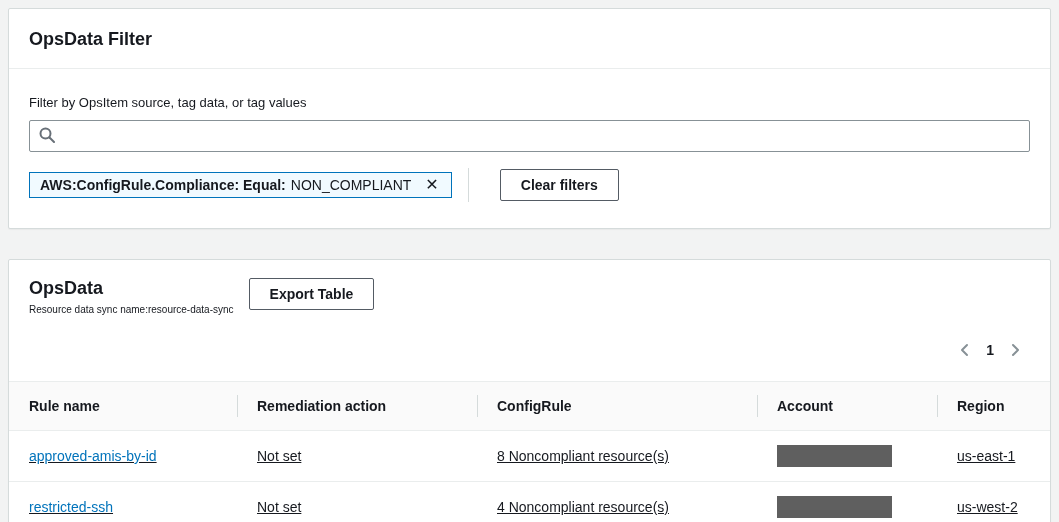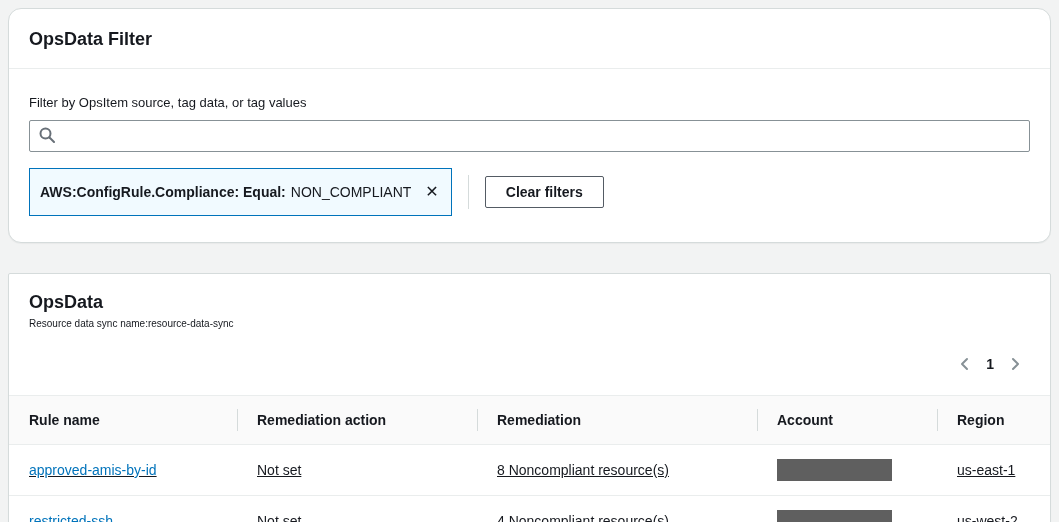--- a/index.html
+++ b/index.html
@@ -13,21 +13,21 @@
     color: var(--text, #16191f);
     font-size: 14px;
   }
   .card {
     background: var(--card-background, #ffffff);
     border: 1px solid #d5dbdb;
     border-radius: 2px;
     box-shadow: 0 1px 1px rgba(0,0,0,0.04);
     margin: 0 8px;
   }
-  .card-filter { margin-top: 8px; border-radius: 13px; }
+  .card-filter { margin-top: 8px; }
   .card-header {
     padding: 20px 20px 18px 20px;
     border-bottom: 1px solid var(--border, #eaeded);
   }
   h2 { margin: 0; font-size: 18px; font-weight: bold; }
   .card-body { padding: 26px 20px 26px 20px; }
 
   .filter-label {
     display: block;
     font-size: 13px;
@@ -57,21 +57,21 @@
     align-items: center;
     margin-top: 16px;
     gap: 16px;
   }
   .filter-chip {
     display: inline-flex;
     align-items: center;
     border: 1px solid var(--chip-border, #0073bb);
     background: var(--chip-background, #f1faff);
     padding: 5px 10px;
-    height: 48px;
+    height: 26px;
   }
   .chip-key { font-weight: bold; margin-right: 5px; white-space: nowrap; }
   .chip-value { white-space: nowrap; }
   .chip-close {
     background: none;
     border: none;
     margin-left: 12px;
     padding: 0 2px;
     cursor: pointer;
     font-size: 16px;
@@ -85,20 +85,21 @@
     background: #fff;
     border: 1px solid var(--button-border, #545b64);
     border-radius: 2px;
     color: var(--text, #16191f);
     font-family: inherit;
     font-size: 14px;
     font-weight: bold;
     padding: 7px 20px;
     cursor: pointer;
     white-space: nowrap;
+    margin-left: 15px;
   }
 
   .card-table { margin-top: 30px; padding-bottom: 14px; }
   .card2-header {
     display: flex;
     justify-content: flex-start;
     align-items: flex-start;
     padding: 18px 20px 0 20px;
   }
   .subtitle { font-size: 10px; margin-top: 5px; }
@@ -190,20 +191,21 @@
     </div>
   </div>
 </section>
 
 <section class="card card-table">
   <div class="card2-header">
     <div>
       <h2>OpsData</h2>
       <div class="subtitle">Resource data sync name:resource-data-sync</div>
     </div>
+    <button class="btn">Export Table</button>
   </div>
 
   <div class="pagination">
     <button class="page-arrow">
       <svg width="14" height="14" viewBox="0 0 14 14" fill="none">
         <polyline points="9,2 4,7 9,12" stroke="#879196" stroke-width="2" stroke-linecap="round" stroke-linejoin="round"></polyline>
       </svg>
     </button>
     <span class="page-num">1</span>
     <button class="page-arrow">
@@ -218,21 +220,21 @@
       <col style="width:228px">
       <col style="width:240px">
       <col style="width:280px">
       <col style="width:180px">
       <col>
     </colgroup>
     <thead>
       <tr>
         <th>Rule name</th>
         <th>Remediation action</th>
-        <th>Remediation</th>
+        <th>ConfigRule</th>
         <th>Account</th>
         <th>Region</th>
       </tr>
     </thead>
     <tbody>
       <tr>
         <td>
           <a class="rule-link">approved-amis-by-id</a>
         </td>
         <td>Not set</td>

